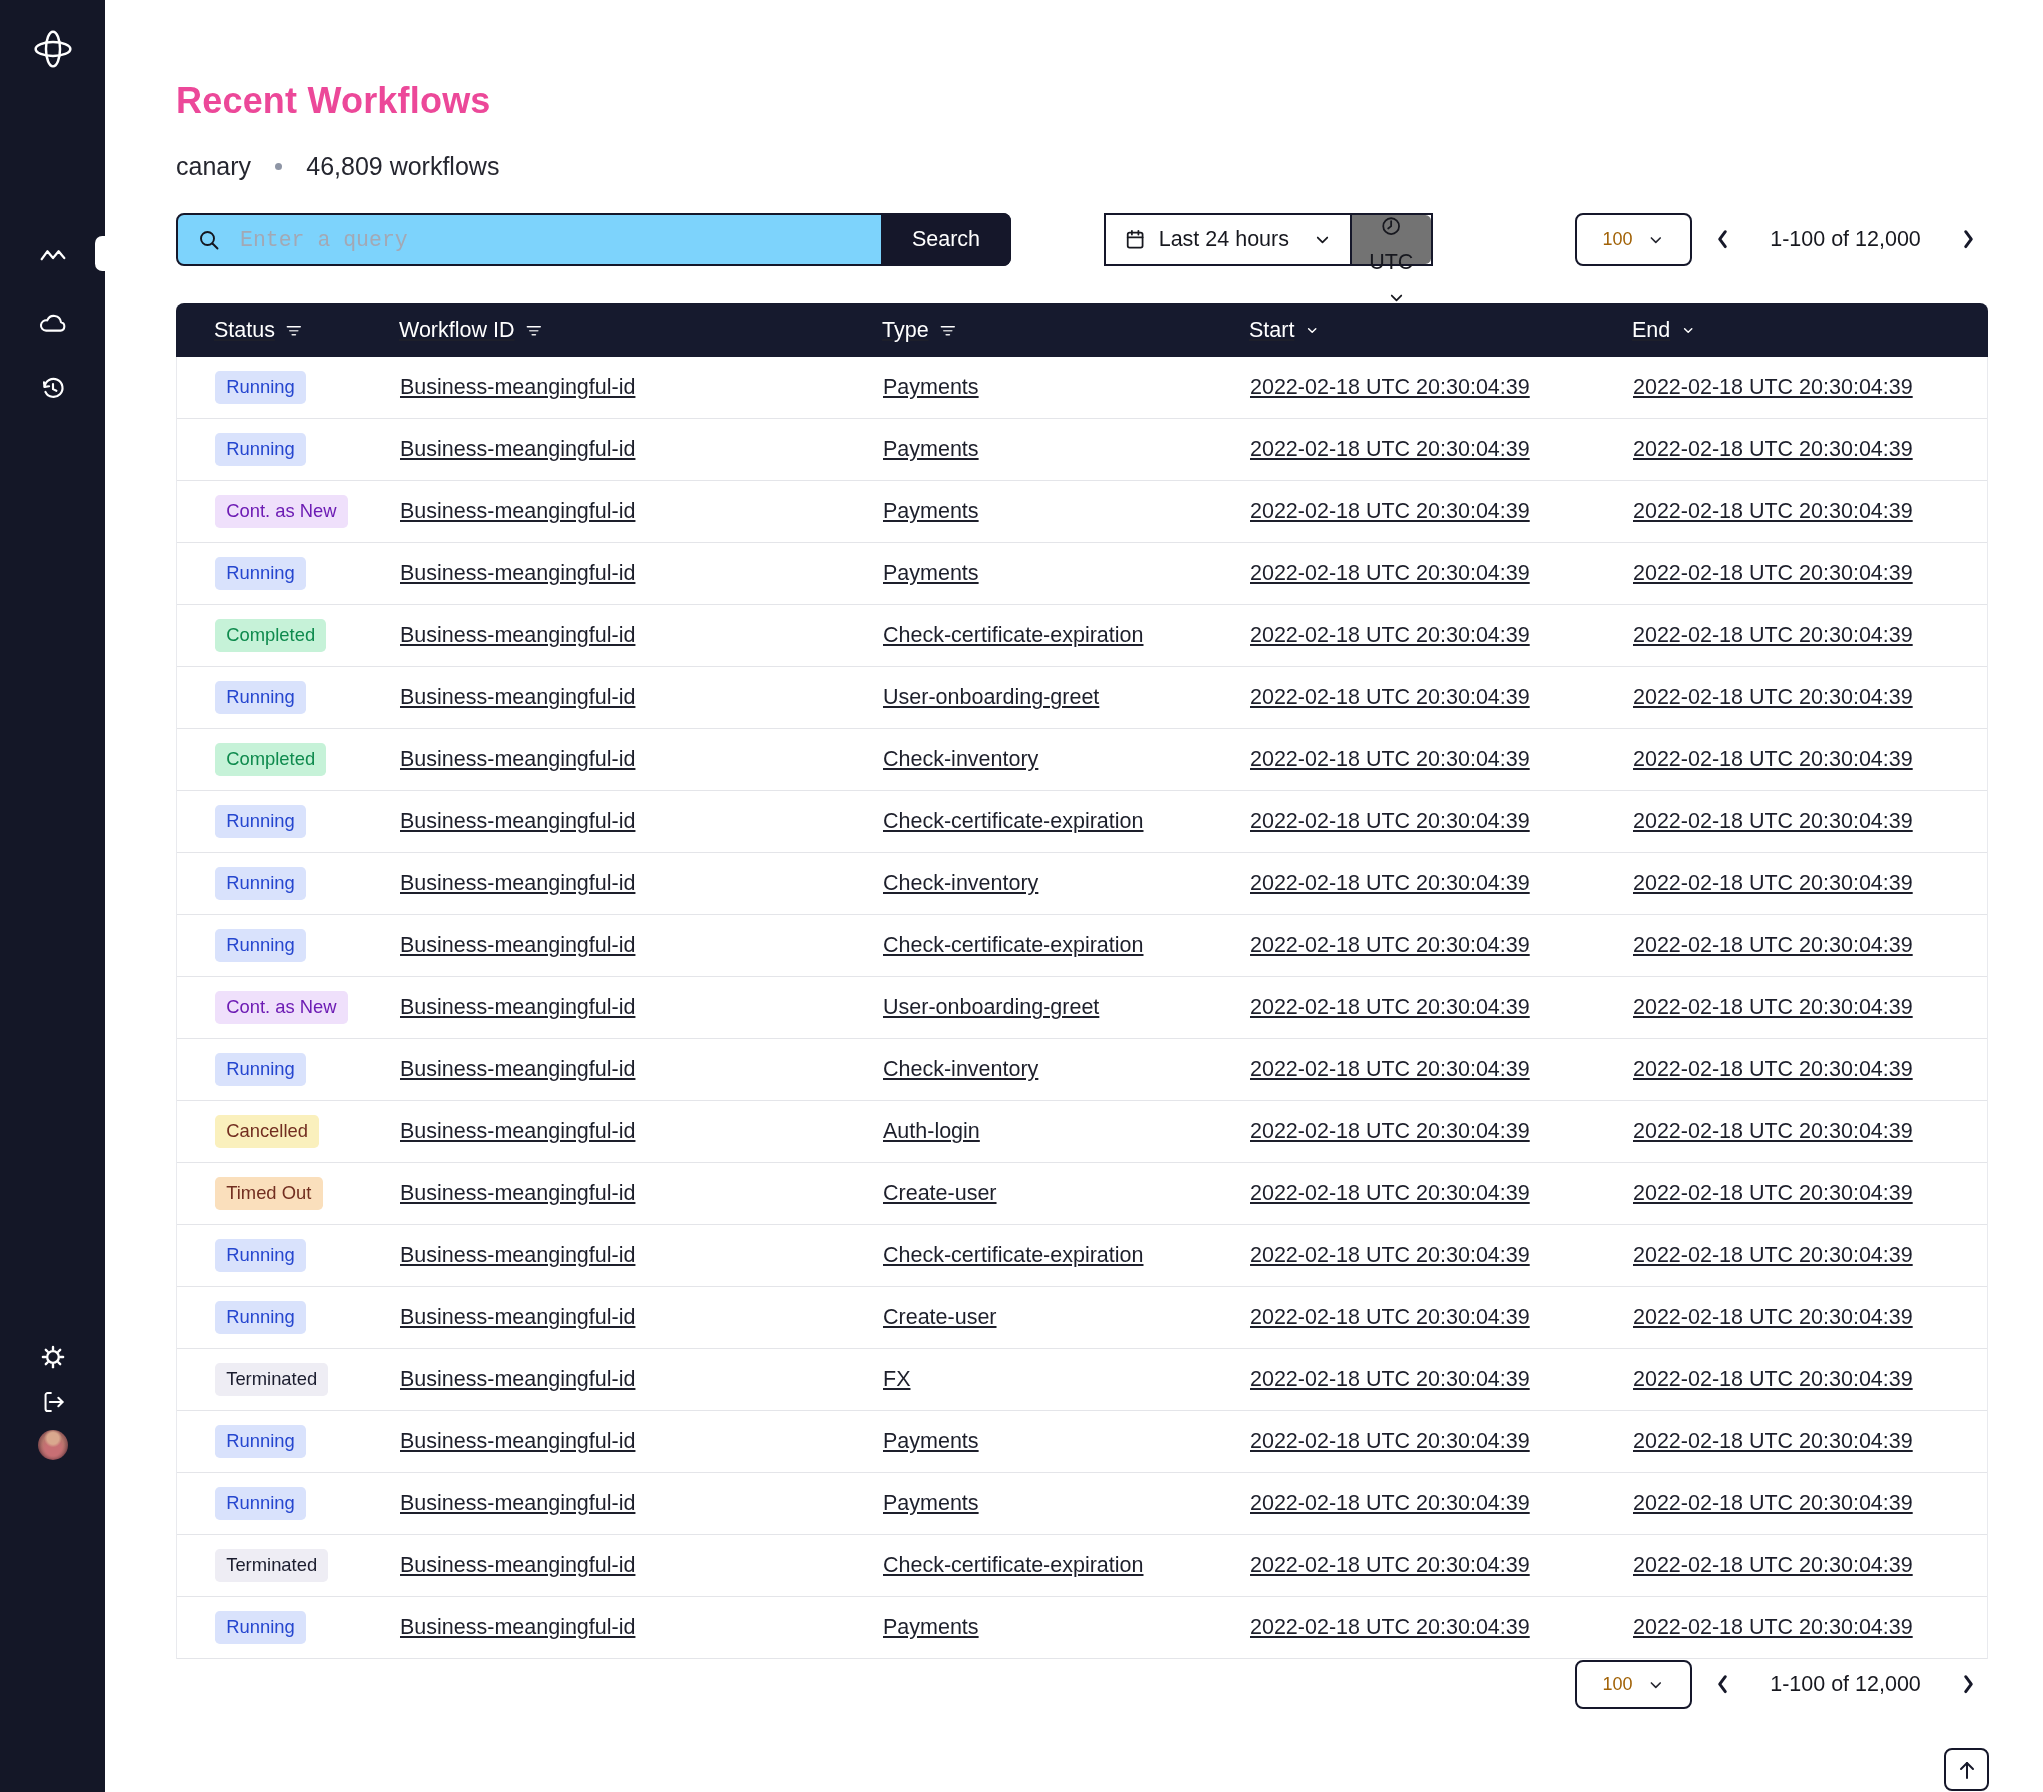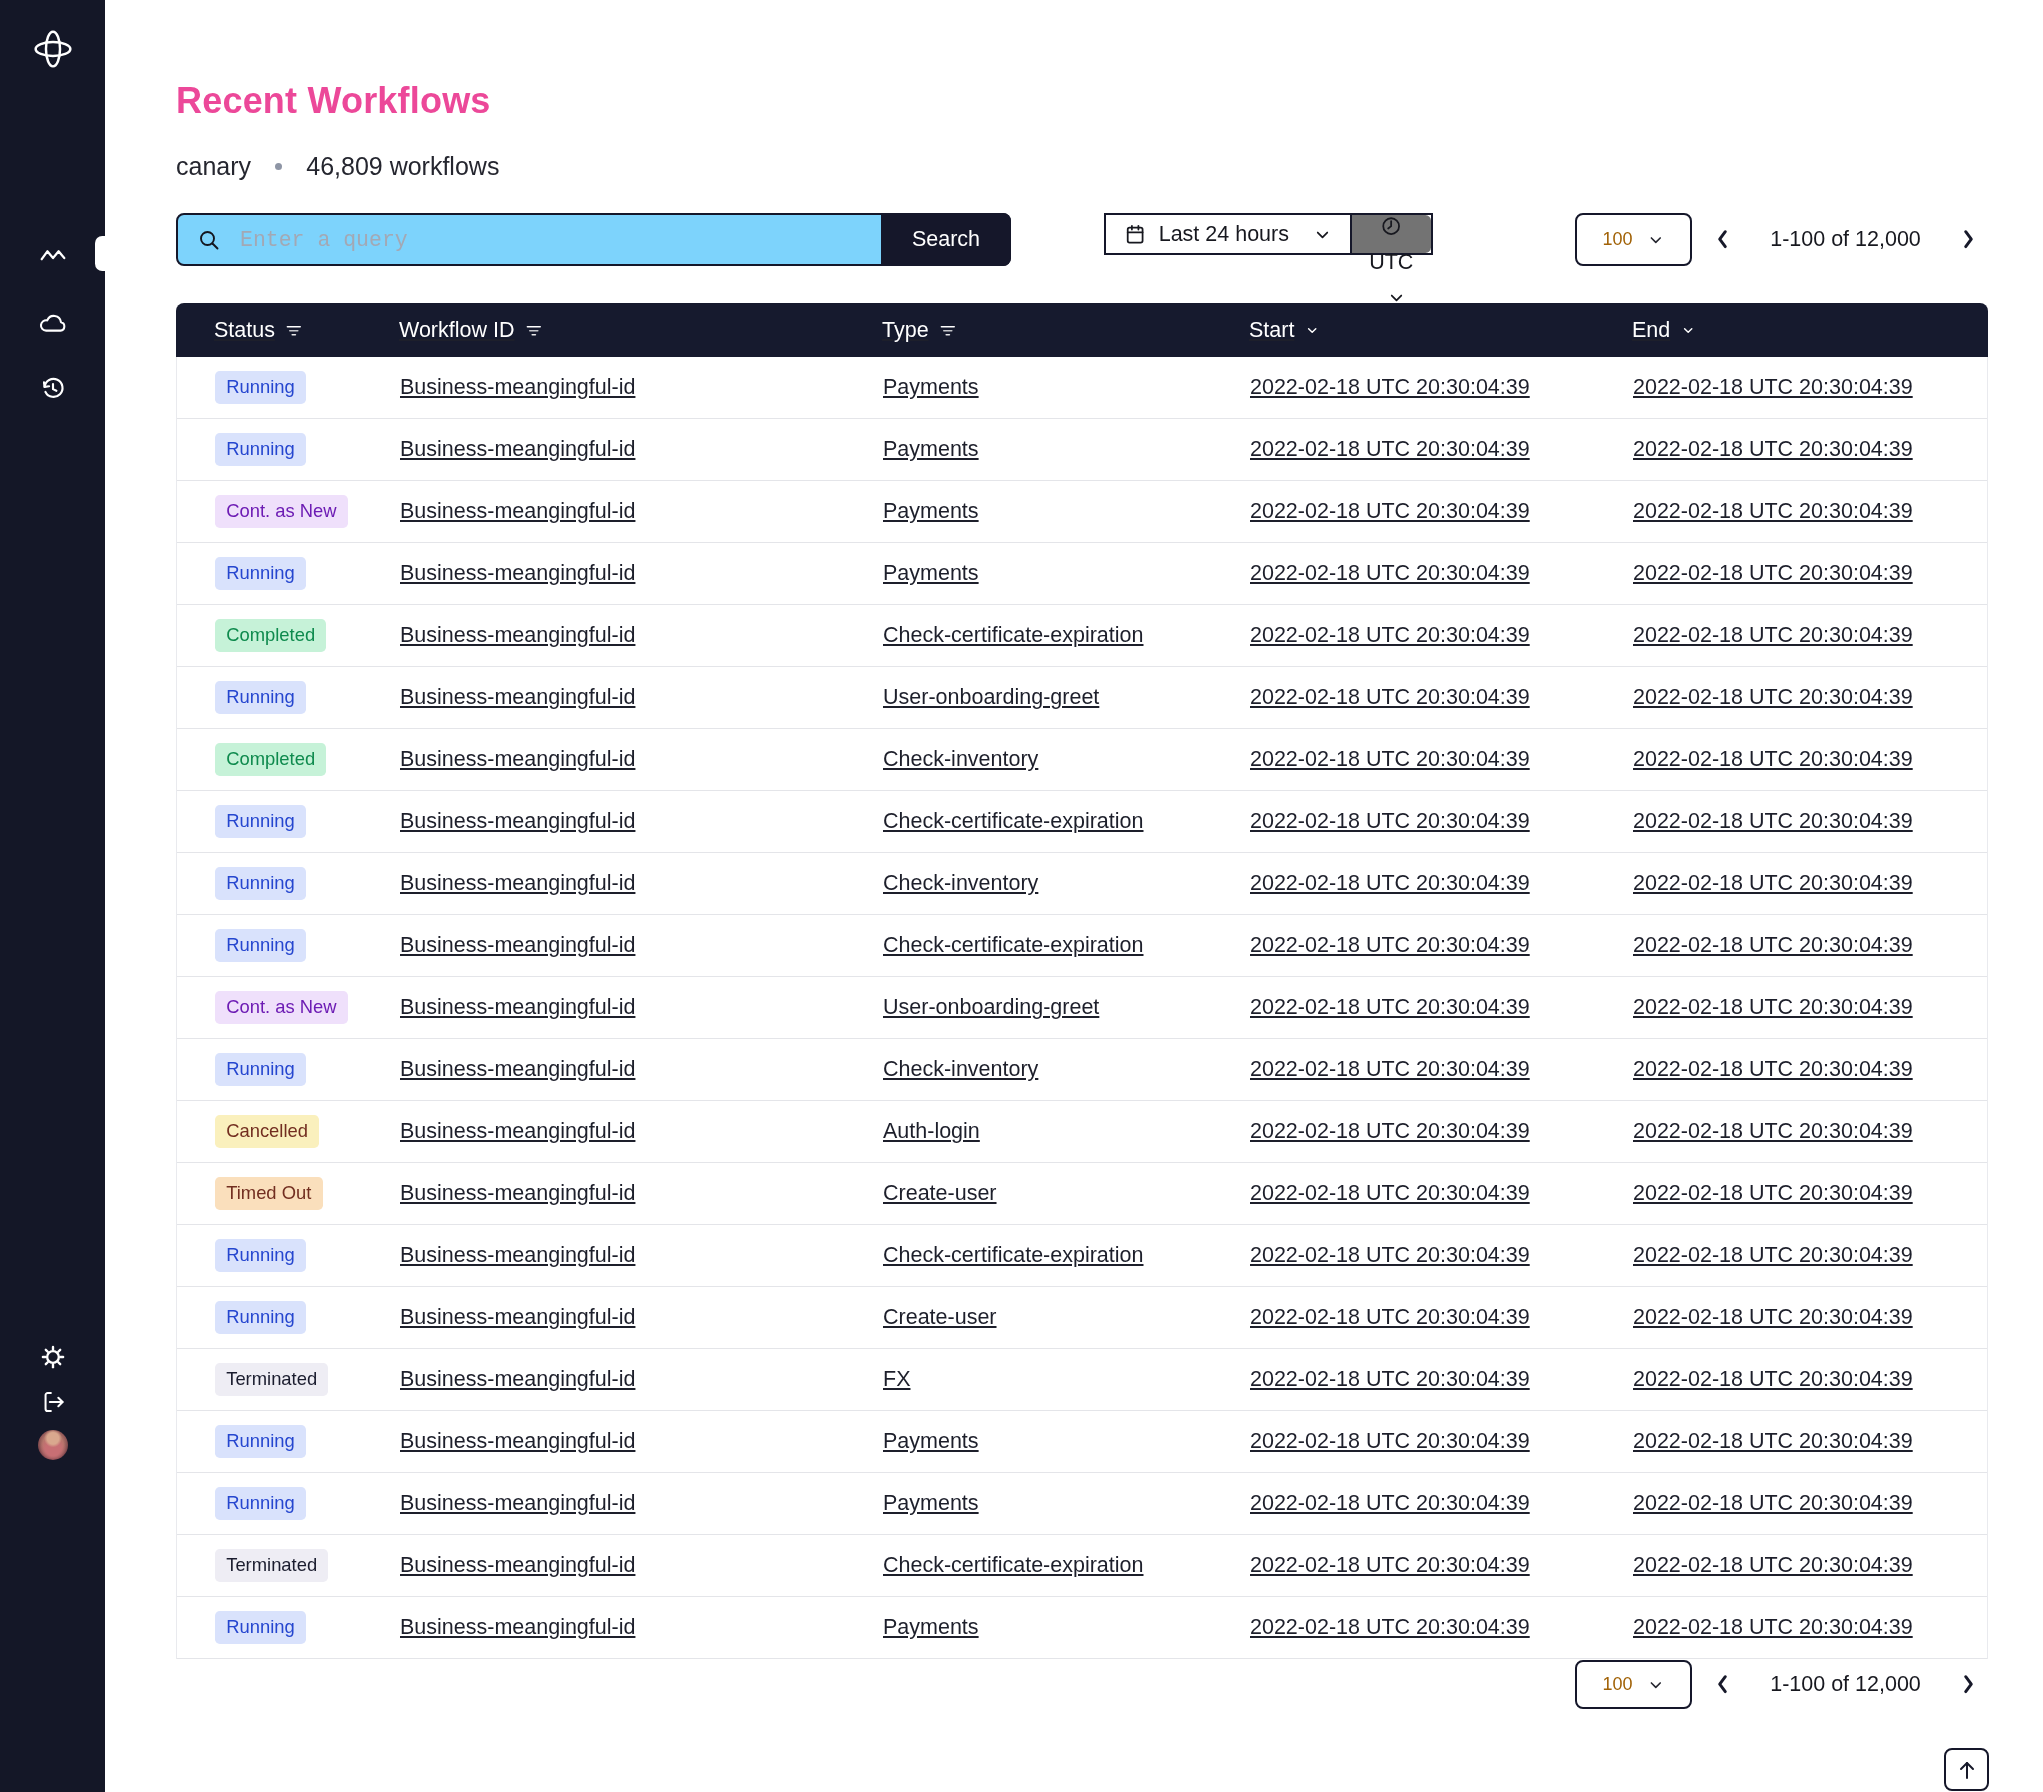--- a/index.html
+++ b/index.html
@@ -48,21 +48,21 @@
     font-family:Liberation Mono, monospace;background:#7dd3fc;
   }
   .search-input::placeholder{color:#a3a8b4;}
   .search-icon-wrap{position:absolute;left:21px;top:50%;transform:translateY(-50%);}
   .search-btn{
     position:absolute;right:0;top:0;width:130px;height:53px;
     background:var(--accent-dark,#15172a);color:#fff;border:none;
     border-radius:0 8px 8px 0;font-size:21.5px;font-family:inherit;cursor:pointer;
   }
   .dt-group{
-    position:absolute;left:1104px;top:213px;height:42px;display:flex;
+    position:absolute;left:1104px;top:213px;height:53px;display:flex;
     border:2px solid var(--accent-dark,#15172a);border-radius:0;
     box-sizing:border-box;background:#fff;
   }
   .dt-seg{display:flex;align-items:center;gap:12.8px;padding:0 17.6px;cursor:pointer;}
   .dt-seg .lbl{font-size:21.5px;color:#17181f;}
   .dt-seg.tz{background:#737373;border-left:2px solid var(--accent-dark,#15172a);
     border-radius:0 5.6px 5.6px 0;flex-direction:column;}
   .dt-seg .chev{margin-left:11.2px;}
   .perpage{
     position:absolute;left:1575px;width:117px;height:53px;

